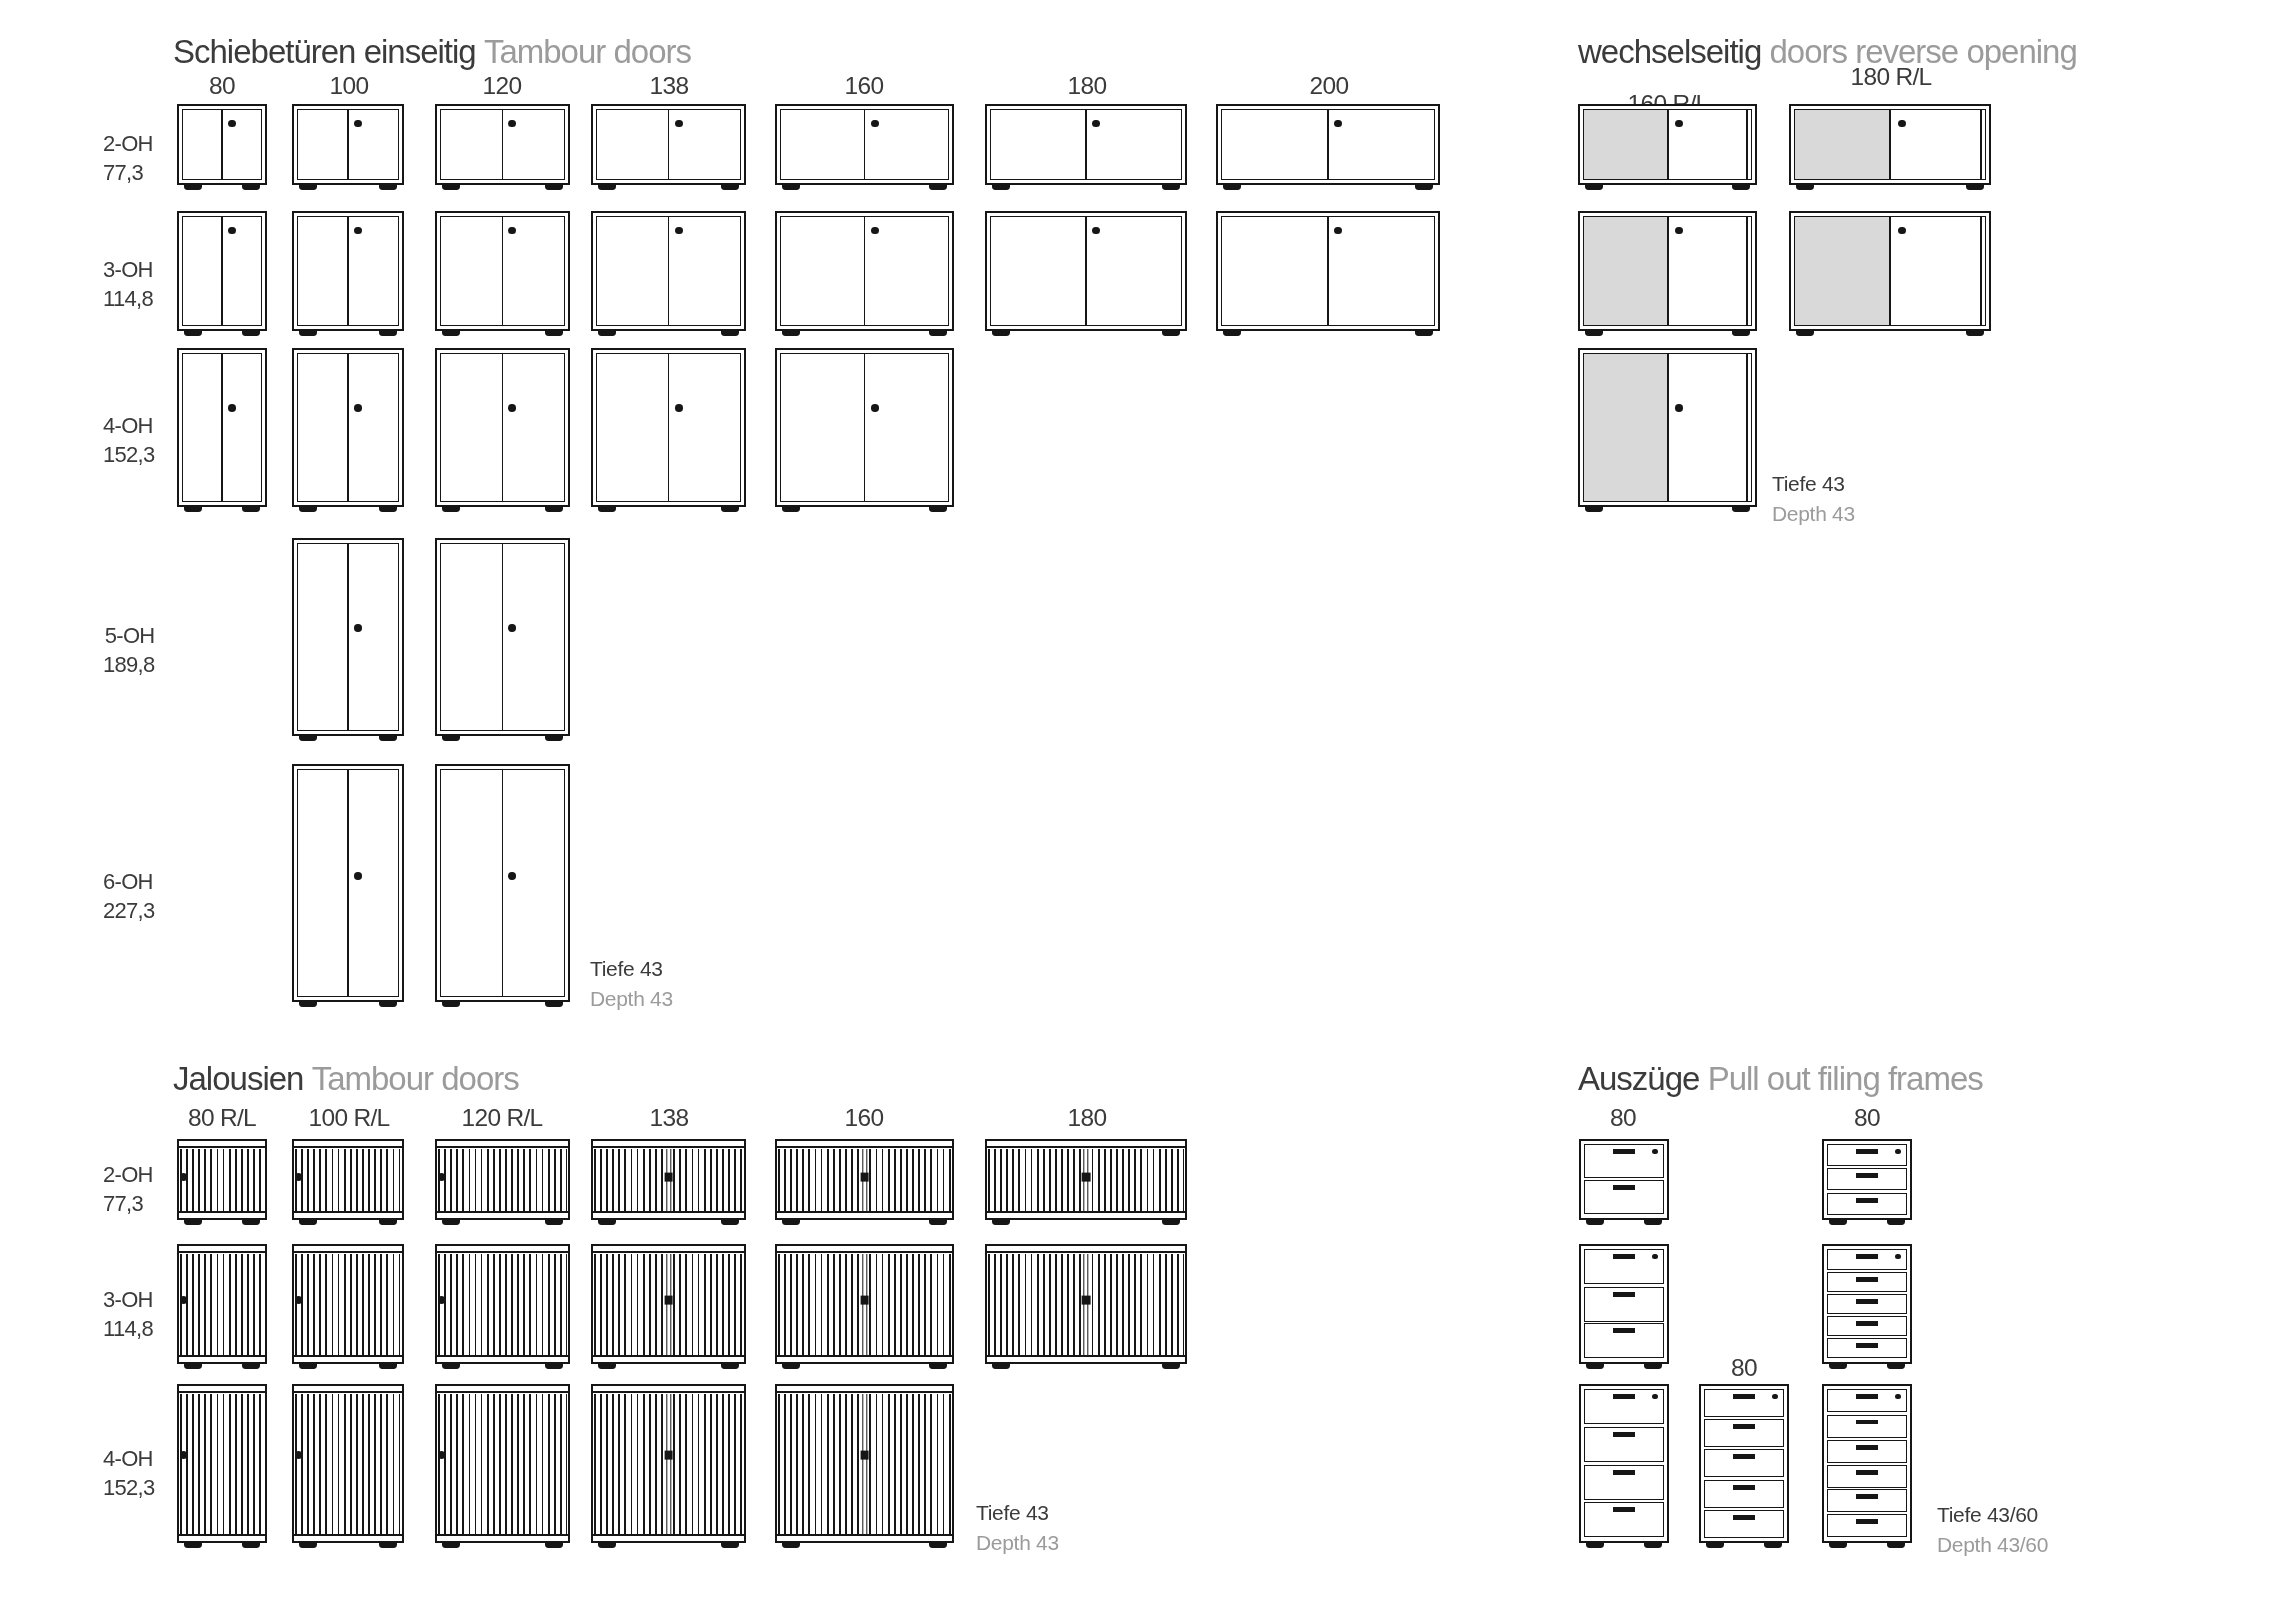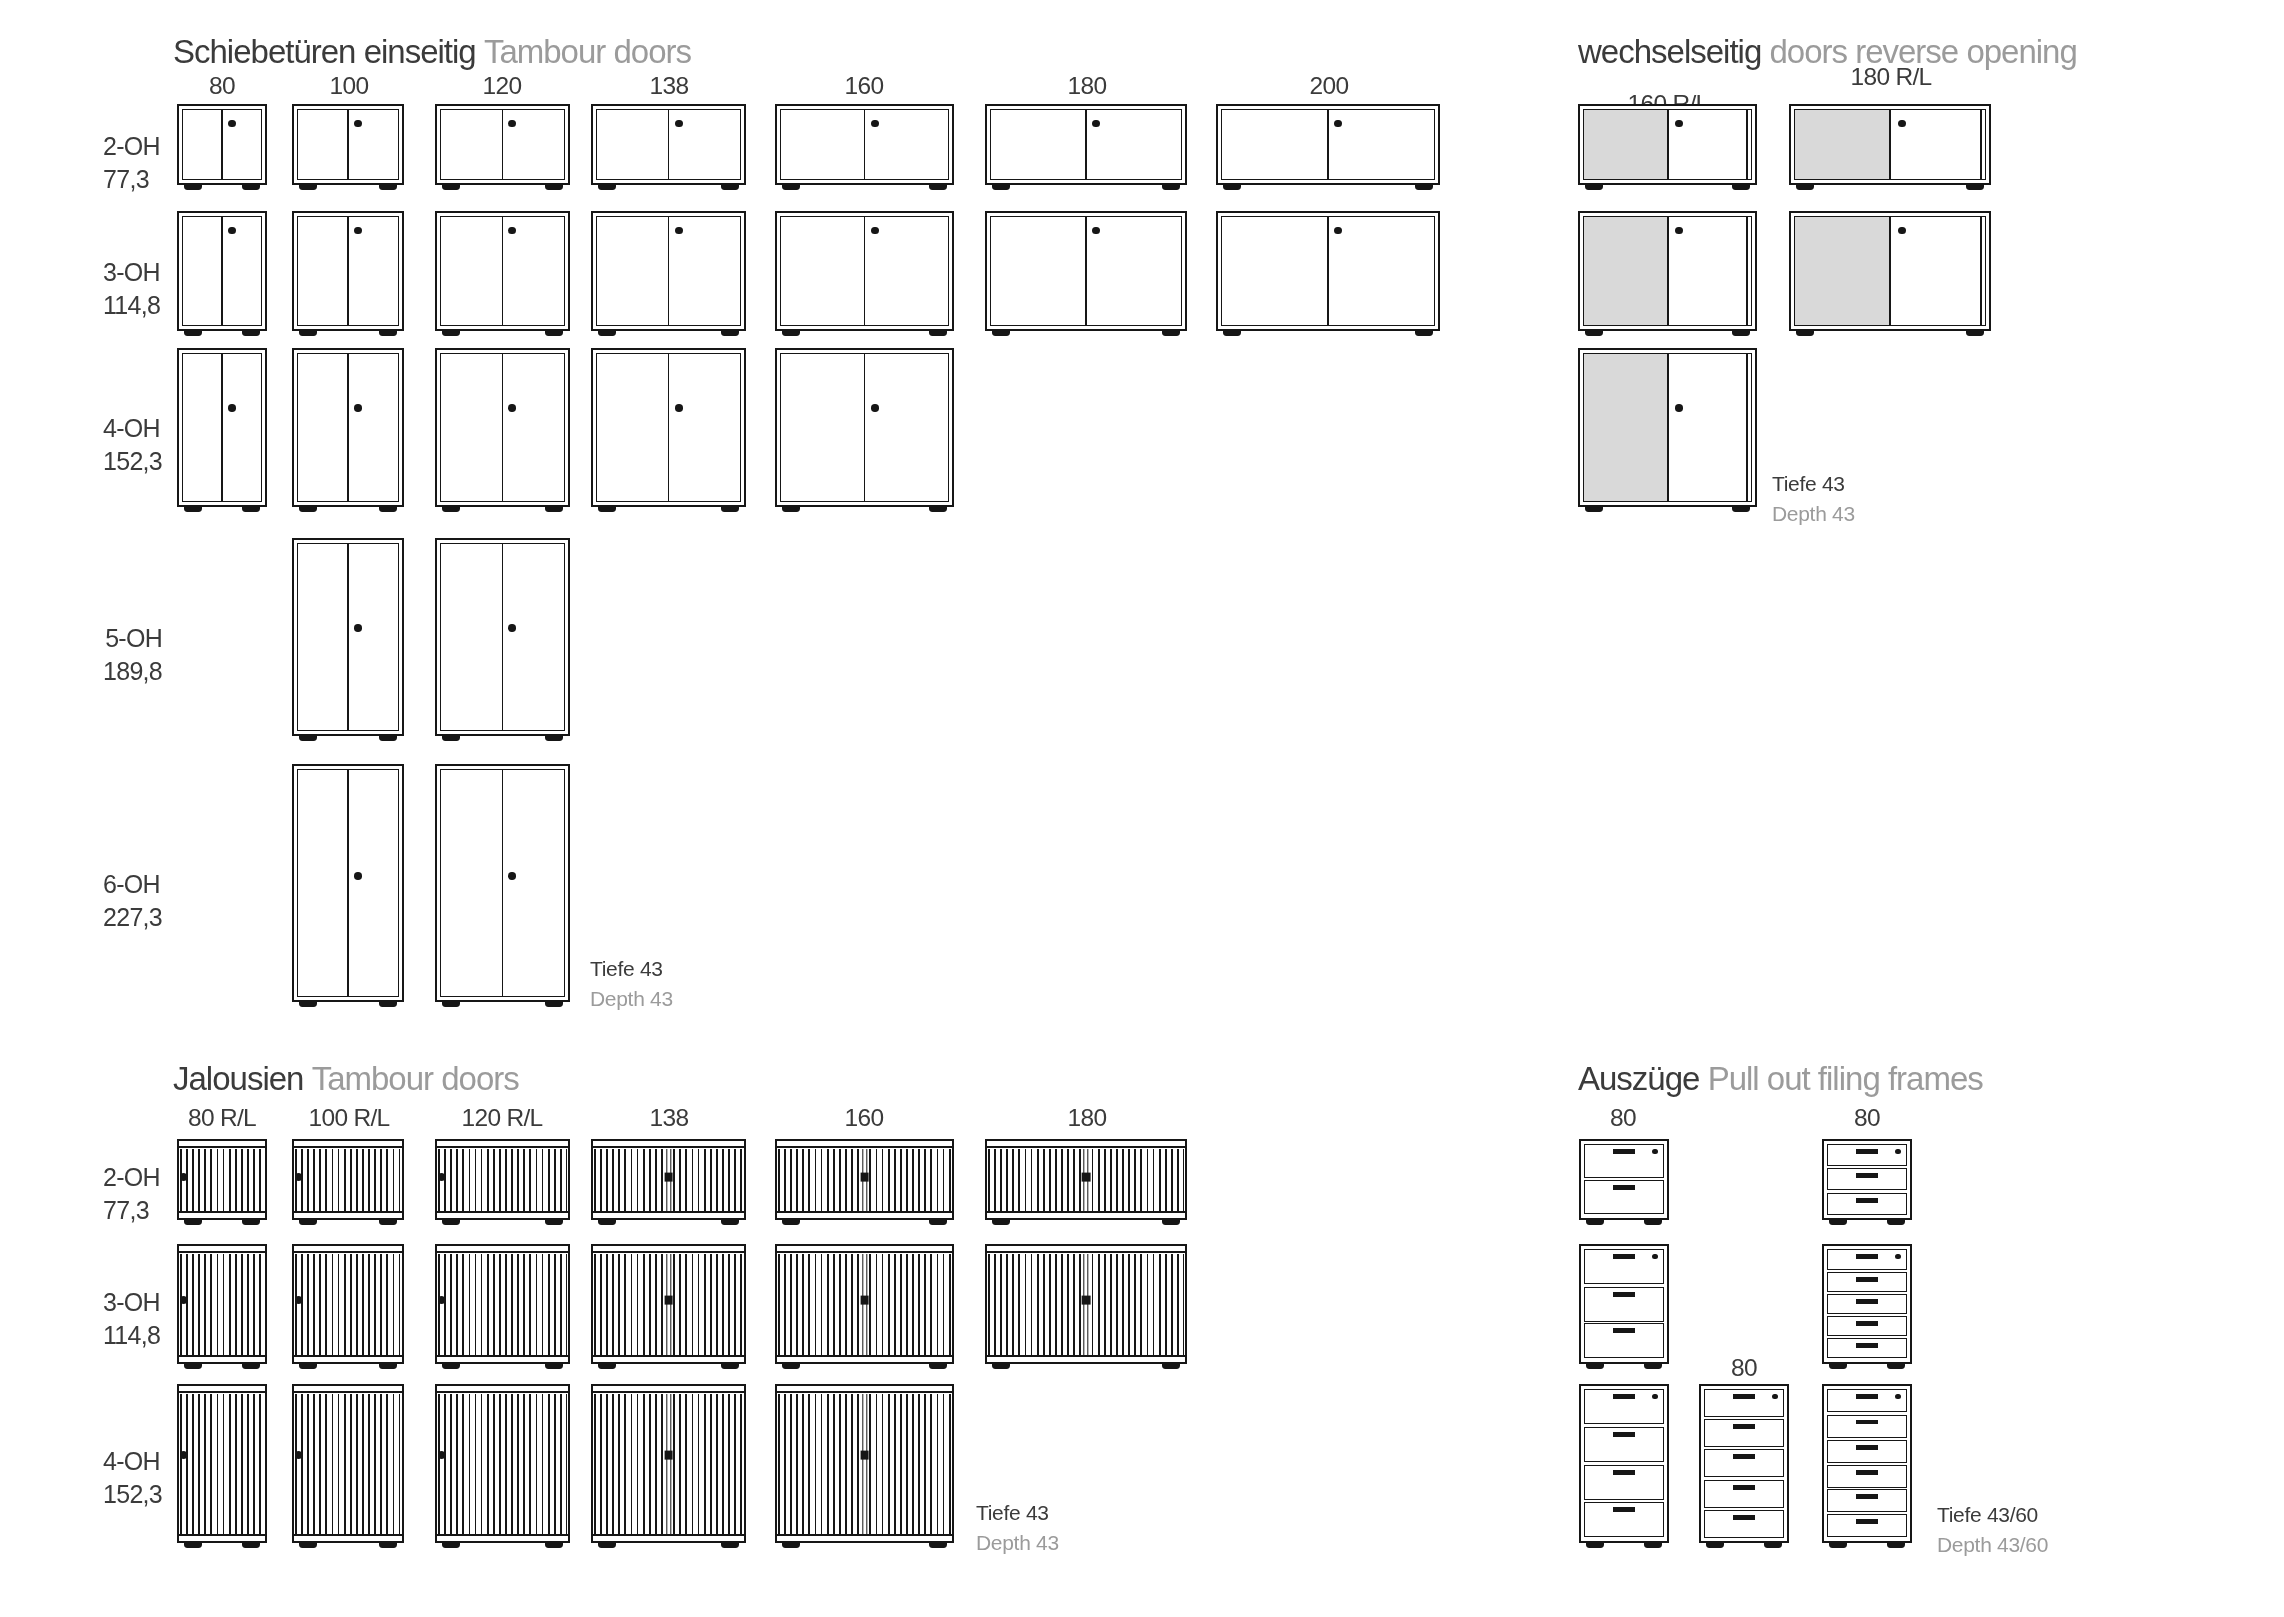--- a/index.html
+++ b/index.html
@@ -8,21 +8,21 @@
     position: relative;
     width: 2284px; height: 1617px;
     background: #ffffff;
     font-family: "Liberation Sans", sans-serif;
     overflow: hidden;
     --ink:#161616; --text-dark:#3b3b3b; --text-gray:#9b9b9b; --door-gray:#d9d9d9;
   }
   .title { position:absolute; font-size:33px; letter-spacing:-1px; color:var(--text-dark); white-space:nowrap; }
   .title .en { color:var(--text-gray); margin-left:8.2px; }
   .col-label { position:absolute; transform:translateX(-50%); font-size:24.5px; letter-spacing:-0.7px; color:var(--text-dark); white-space:nowrap; }
-  .row-label { position:absolute; font-size:25px; letter-spacing:-0.7px; color:var(--text-dark); line-height:1.3; white-space:nowrap; }
+  .row-label { position:absolute; font-size:22px; letter-spacing:-0.7px; color:var(--text-dark); line-height:1.3; white-space:nowrap; }
   .depth { position:absolute; font-size:21px; letter-spacing:-0.3px; color:var(--text-dark); line-height:1.42; white-space:nowrap; }
   .depth .en { color:var(--text-gray); }
   .cab { position:absolute; background:#fff; border:2.7px solid var(--ink); }
   .cab.thin { border-width:2px; }
   .cab-inner { position:absolute; left:3.4px; right:3.4px; top:3.4px; bottom:3.4px; border:1.4px solid var(--ink); }
   .vdiv { position:absolute; top:3.4px; bottom:3.4px; width:1.4px; background:var(--ink); left:calc(50% - 0.7px); }
   .vdiv.wide { width:2px; }
   .dot { position:absolute; width:7.5px; height:7.5px; border-radius:50%; background:var(--ink); }
   .foot { position:absolute; width:17.7px; height:6.8px; bottom:-6.8px; background:var(--ink); border-radius:0 0 3.4px 3.4px; }
   .foot.l { left:5.4px; } .foot.r { right:5.4px; }

